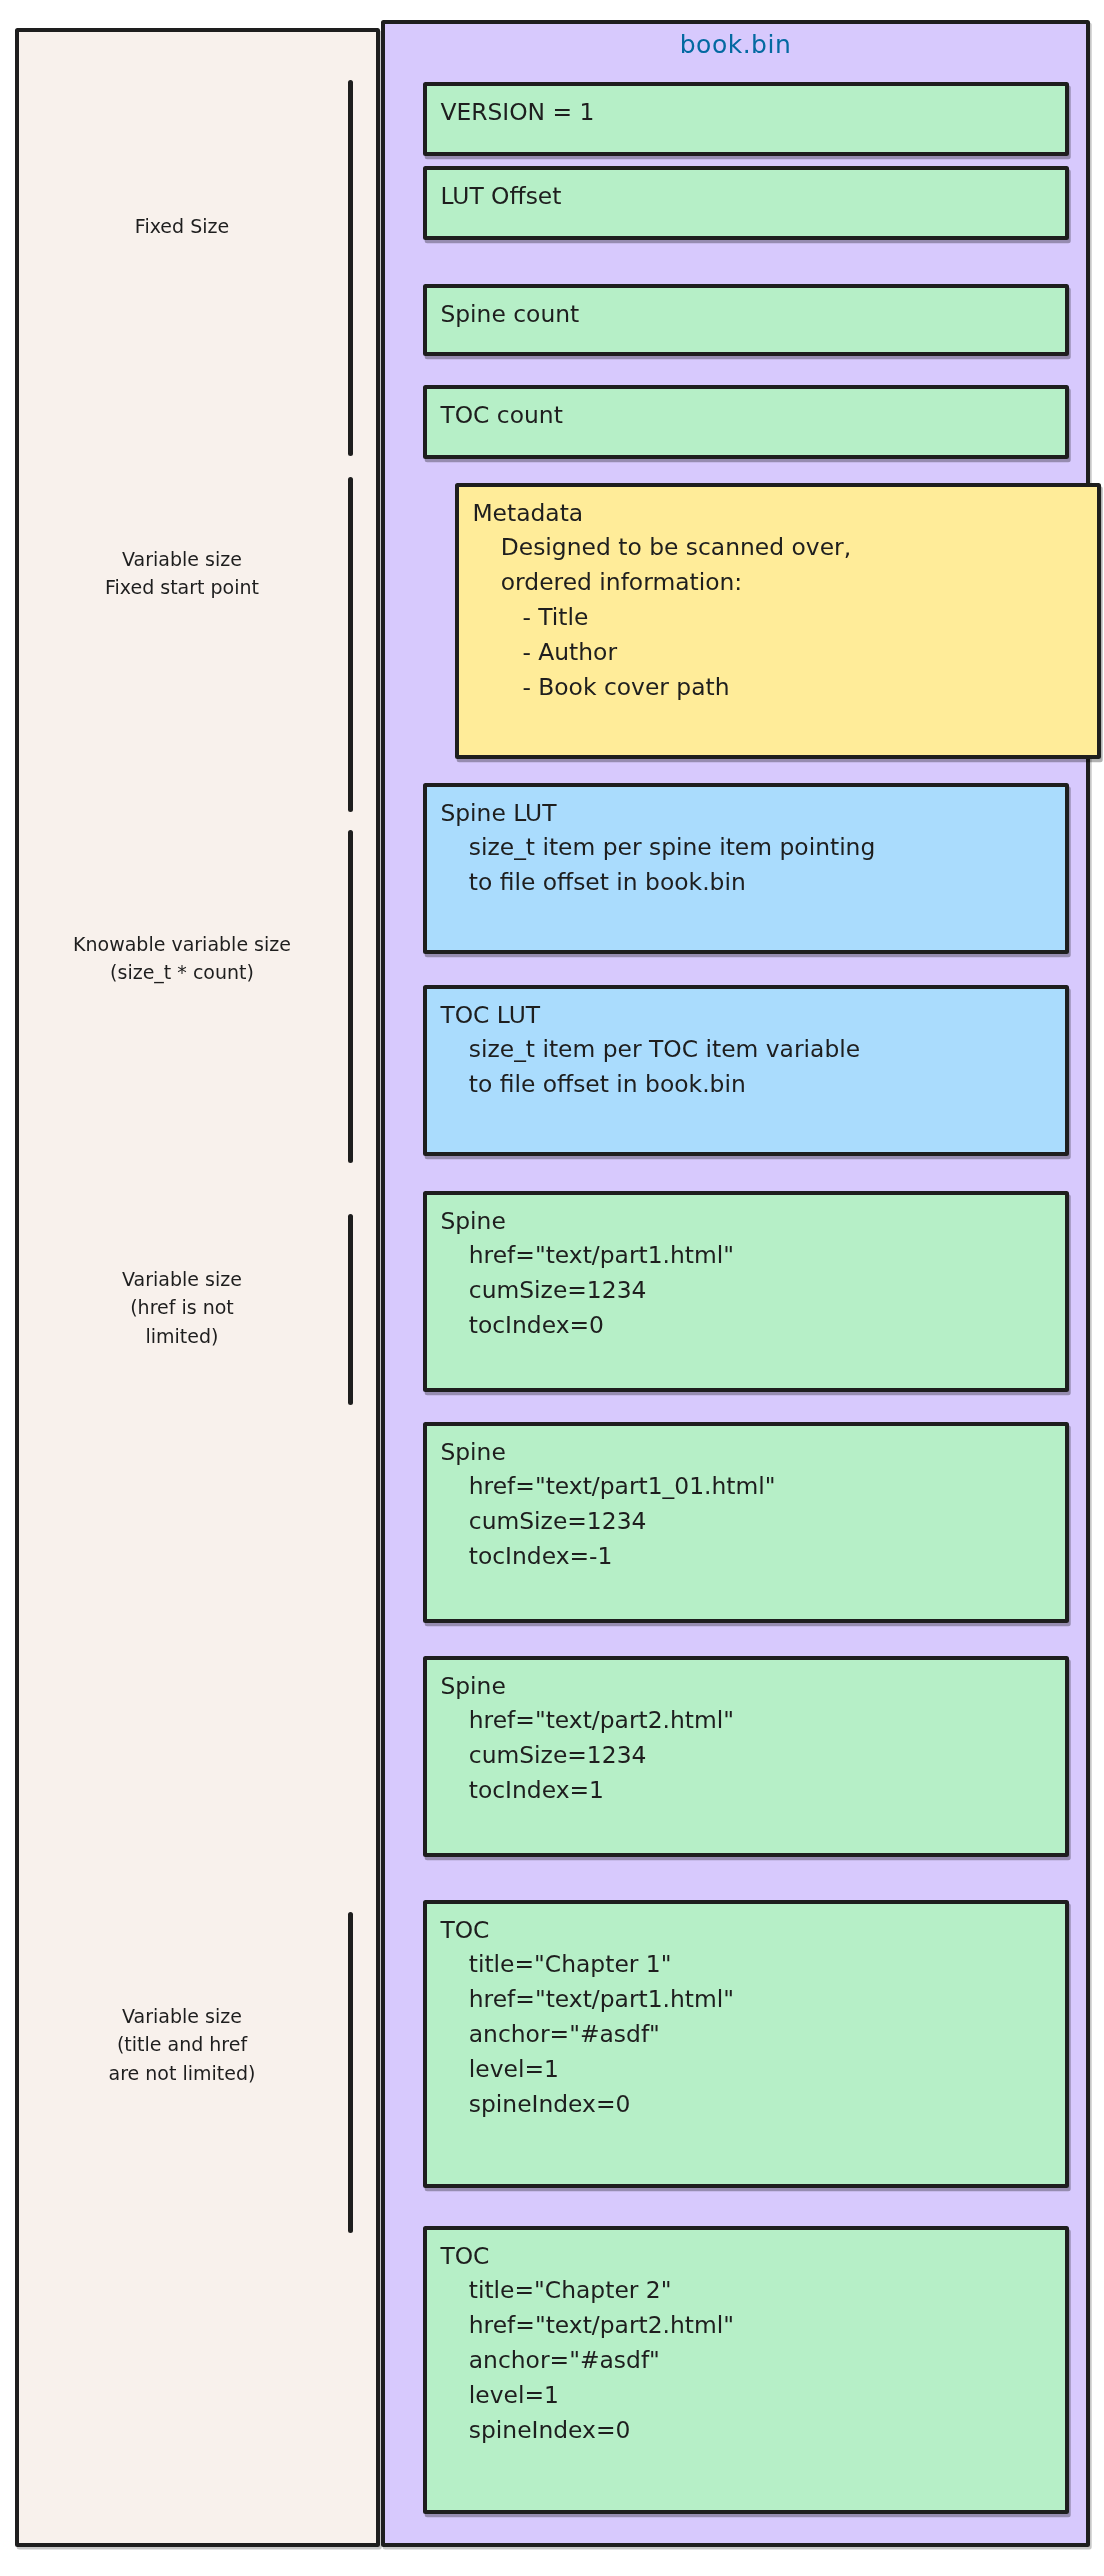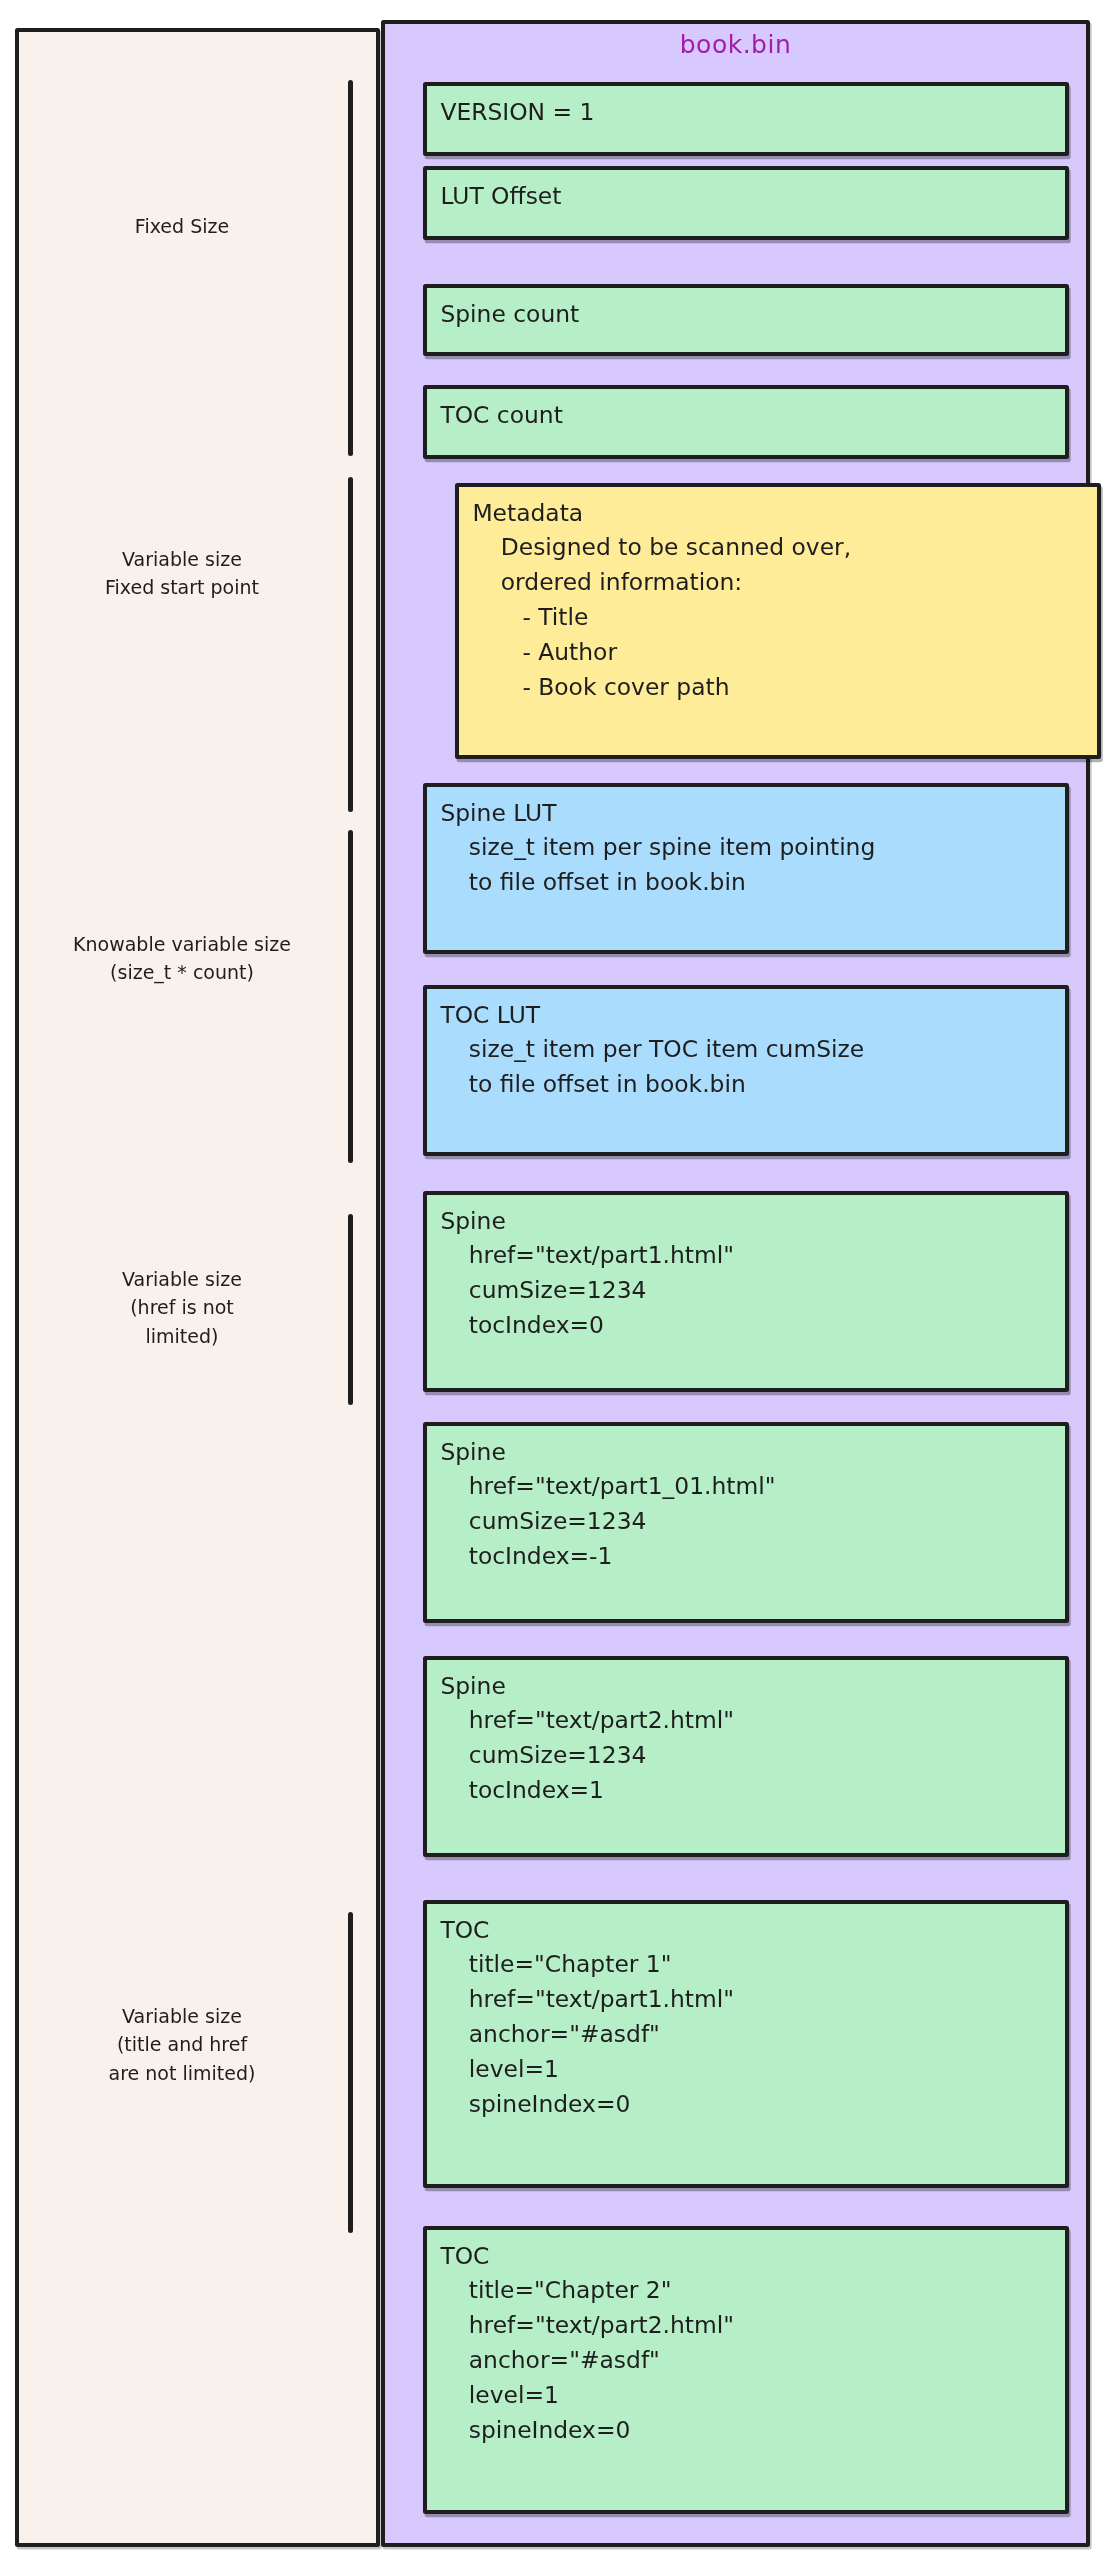--- a/index.html
+++ b/index.html
@@ -48,21 +48,21 @@
 
   #file-title {
     position: absolute;
     left: 381px;
     top: 30px;
     width: 709px;
     text-align: center;
     font-family: "DejaVu Sans", sans-serif;
     font-size: 25px;
     letter-spacing: 0.5px;
-    color: #a21caf;
+    color: #0369a1;
   }
 
   
   .bracket {
     position: absolute;
     left: 348px;
     width: 5px;
     background: #1e1e1e;
     border-radius: 2.5px;
   }
@@ -164,21 +164,21 @@
         <div class="body-line indent2">- Author</div>
         <div class="body-line indent2">- Book cover path</div>
       </div>
       <div class="box blue" style="top: 783px; height: 171px;">
         <div class="title-line">Spine LUT</div>
         <div class="body-line">size_t item per spine item pointing</div>
         <div class="body-line">to file offset in book.bin</div>
       </div>
       <div class="box blue" style="top: 985px; height: 171px;">
         <div class="title-line">TOC LUT</div>
-        <div class="body-line">size_t item per TOC item cumSize</div>
+        <div class="body-line">size_t item per TOC item variable</div>
         <div class="body-line">to file offset in book.bin</div>
       </div>
       <div class="box green" style="top: 1191px; height: 201px;">
         <div class="title-line">Spine</div>
         <div class="body-line">href="text/part1.html"</div>
         <div class="body-line">cumSize=1234</div>
         <div class="body-line">tocIndex=0</div>
       </div>
       <div class="box green" style="top: 1422px; height: 201px;">
         <div class="title-line">Spine</div>

